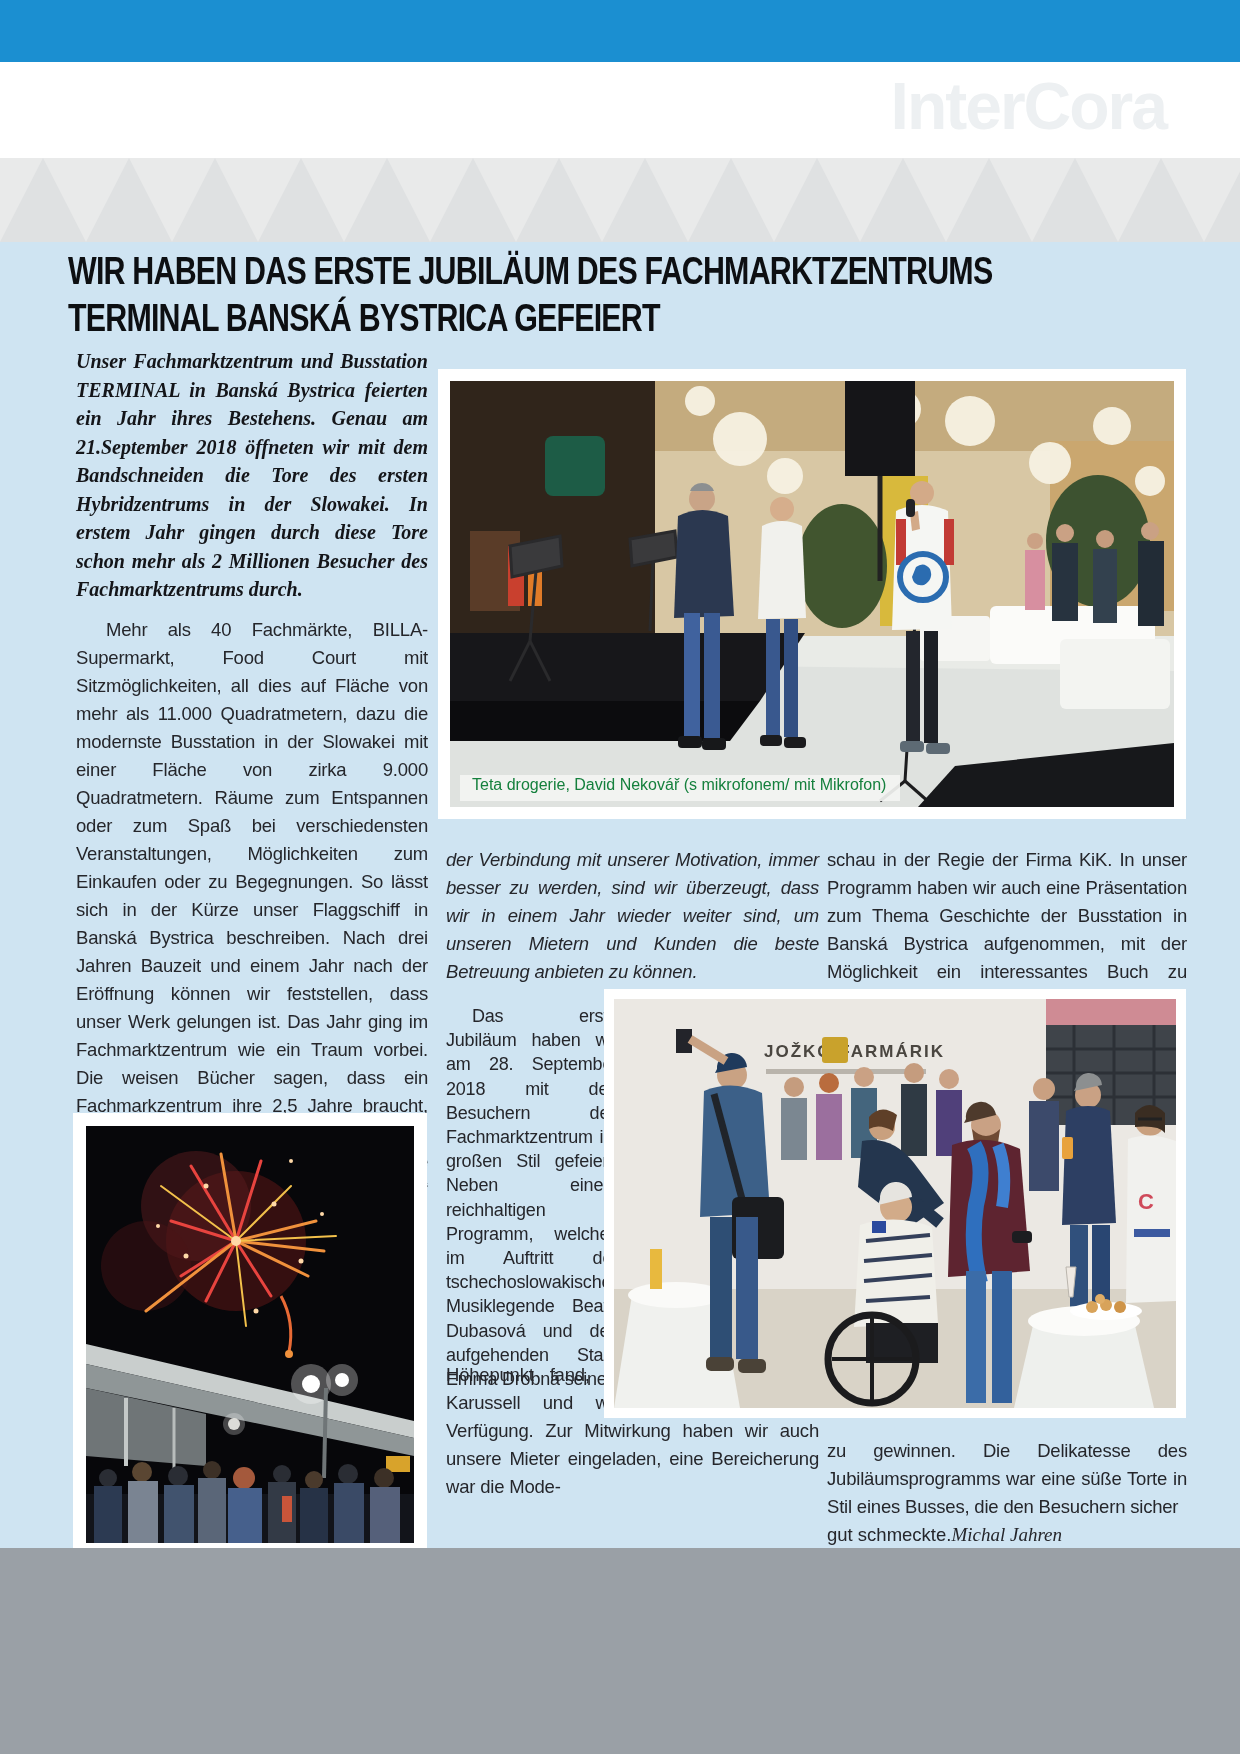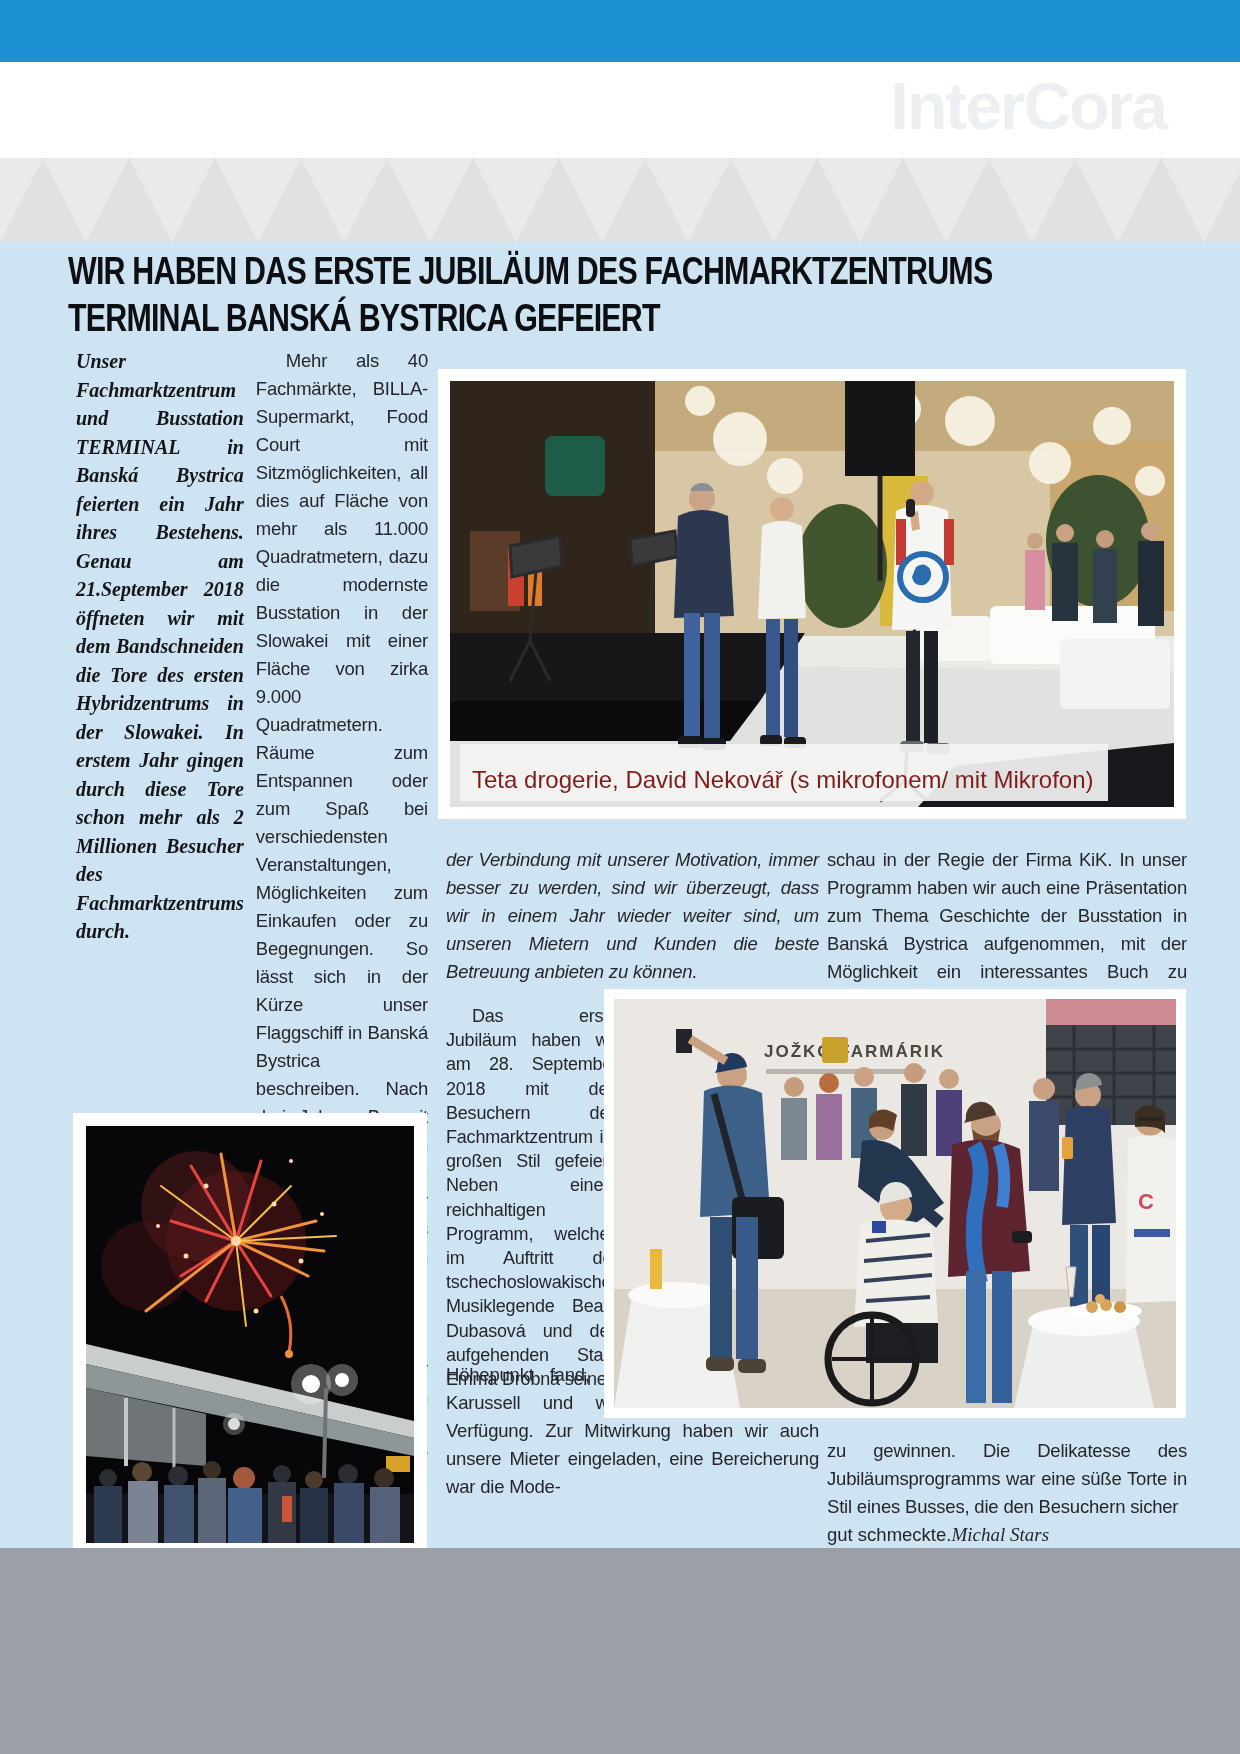--- a/index.html
+++ b/index.html
@@ -19,21 +19,21 @@
                 repeating-linear-gradient(-45deg,rgba(188,220,240,.8) 0 4px,rgba(232,244,251,.6) 4px 9px);}
   .decor-band{position:absolute;left:0;display:block;}
   .decor-band.top{top:158px;}
   .decor-band.bottom{top:1595px;}
   
   .headline{position:absolute;left:68px;top:248px;width:1300px;color:#0d0f12;
             font-weight:bold;font-size:38px;line-height:47px;letter-spacing:-1px;
             transform:scaleX(0.80);transform-origin:0 0;white-space:nowrap;}
   
   .col-left{position:absolute;left:76px;top:347px;width:352px;display:flex;
-            flex-direction:row;gap:12px;}
+            flex-direction:column;gap:12px;}
   .intro{font-family:"Liberation Serif",serif;font-style:italic;font-weight:bold;
          font-size:20px;line-height:28.5px;text-align:justify;color:#141519;margin:0;}
   .body-text{font-size:18.5px;line-height:28px;letter-spacing:-0.2px;text-align:justify;
              color:#25262b;margin:0;}
   .indent{text-indent:30px;}
   .colA-p1{position:absolute;left:446px;top:846px;width:373px;font-style:italic;}
   .colA-narrow{position:absolute;left:446px;top:986px;width:172px;font-size:18px;
                line-height:24.2px;letter-spacing:-0.2px;text-align:justify;color:#25262b;
                text-indent:26px;max-height:450px;overflow:hidden;}
   .colA-p3{position:absolute;left:446px;top:1361px;width:373px;}
@@ -43,21 +43,21 @@
              font-size:18.5px;line-height:28px;color:#25262b;}
   .signature{font-family:"Liberation Serif",serif;font-style:italic;font-size:19px;
              color:#25262b;}
   
   .photo{position:absolute;background:#ffffff;box-sizing:border-box;}
   .photo svg{display:block;width:100%;height:100%;}
   .photo-1{left:438px;top:369px;width:748px;height:450px;padding:12px;}
   .photo-2{left:604px;top:989px;width:582px;height:429px;padding:10px;}
   .photo-3{left:73px;top:1113px;width:354px;height:443px;padding:13px;}
   .caption{position:absolute;left:22px;bottom:18px;background:rgba(243,244,242,0.92);
-           padding:22px 14px 7px 12px;font-size:24px;color:#7f1d1d;white-space:nowrap;}
+           padding:1px 14px 7px 12px;font-size:16px;color:#15803d;white-space:nowrap;}
 </style>
 </head>
 <body>
 
 <div class="page">
 
   <div class="top-bar"></div>
 
   <div class="white-band">
     <div class="brand-logo">
@@ -185,21 +185,21 @@
   </figure>
 
   <p class="body-text colA-p1">der Verbindung mit unserer Motivation, immer besser zu werden, sind wir überzeugt, dass wir in einem Jahr wieder weiter sind, um unseren Mietern und Kunden die beste Betreuung anbieten zu können.</p>
   <p class="colA-narrow">Das erste Jubiläum haben wir am 28. September 2018 mit den Besuchern des Fachmarktzentrum im großen Stil gefeiert. Neben einem reichhaltigen Programm, welches im Auftritt der tschechoslowakischen Musiklegende Beata Dubasová und des aufgehenden Stars Emma Drobná seinen</p>
   <p class="body-text colA-p3">Höhepunkt fand, standen den Besuchern Karussell und weitere Attraktionen zur Verfügung. Zur Mitwirkung haben wir auch unsere Mieter eingeladen, eine Bereicherung war die Mode-</p>
   <p class="body-text colB-p1">schau in der Regie der Firma KiK. In unser Programm haben wir auch eine Präsentation zum Thema Geschichte der Busstation in Banská Bystrica aufgenommen, mit der Möglichkeit ein interessantes Buch zu diesem Thema</p>
   <div class="colB-p2">
     <p class="body-text">zu gewinnen. Die Delikatesse des Jubiläumsprogramms war eine süße Torte in Stil eines Busses, die den Besuchern sicher</p>
     <div class="last-line">
       <span>gut schmeckte.</span>
-      <span class="signature">Michal Stars</span>
+      <span class="signature">Michal Jahren</span>
     </div>
   </div>
 
   <figure class="photo photo-2" style="margin:0">
     <svg viewBox="0 0 562 409" preserveAspectRatio="none">
       <rect width="562" height="409" fill="#ebe8e3"></rect>
       <rect x="0" y="290" width="562" height="119" fill="#d9d3c7"></rect>
       <g>
         <text x="150" y="58" font-family="Liberation Sans, sans-serif" font-size="17" font-weight="bold" fill="#4a4640" letter-spacing="2">JOŽKO   FARMÁRIK</text>
         <rect x="208" y="38" width="26" height="26" rx="3" fill="#c9a22c"></rect>

